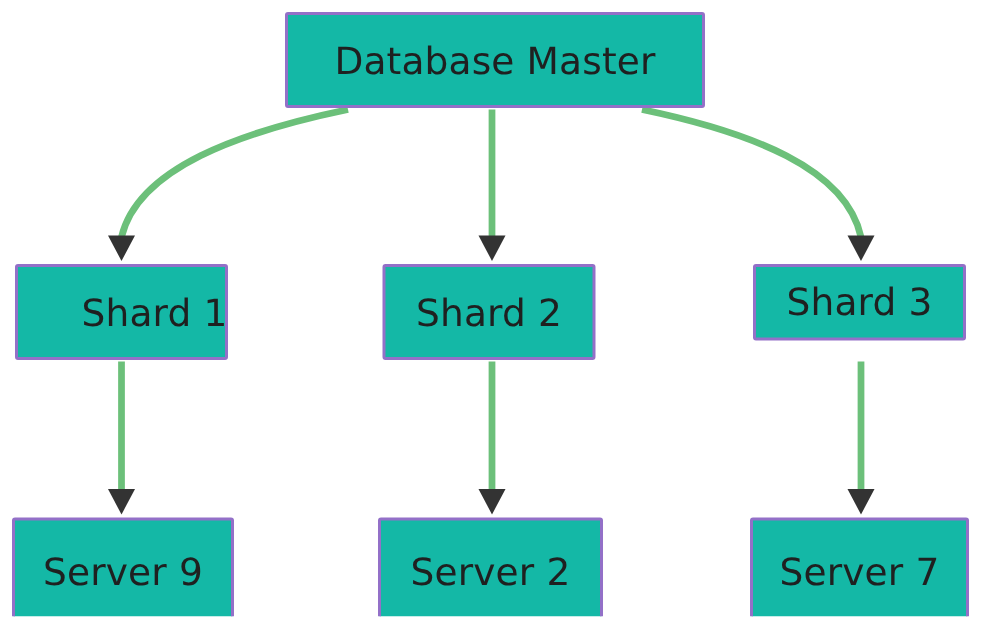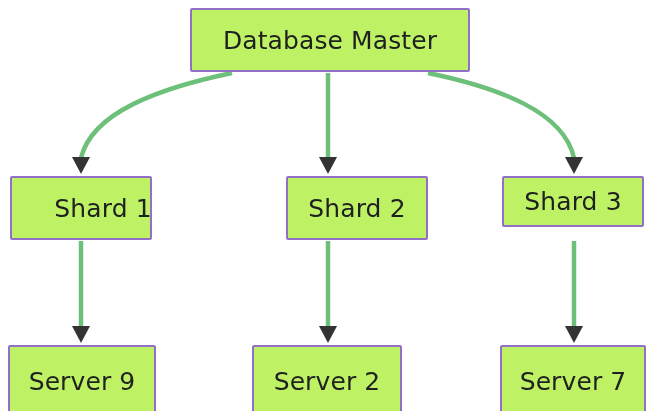--- a/index.html
+++ b/index.html
@@ -11,21 +11,21 @@
     position: relative;
     width: 658px;
     height: 411px;
     background: #ffffff;
     overflow: hidden;
     font-family: "DejaVu Sans", "Liberation Sans", sans-serif;
   }
   .node {
     position: absolute;
     box-sizing: border-box;
-    background: #bef264;
+    background: #14b8a6;
     border: 2px solid #9370c8;
     border-radius: 2px;
     display: flex;
     align-items: center;
     justify-content: center;
     color: #1f2020;
     font-size: 25px;
     line-height: 1;
     letter-spacing: 0.1px;
     white-space: nowrap;
@@ -87,21 +87,21 @@
   </svg>
 
   <div class="node" style="left:190px; top:8px; width:280px; height:64px;">
     <span>Database Master</span>
   </div>
 
   <div class="node" style="left:10px; top:176px; width:142px; height:64px;padding-left:44px;">
     <span>Shard 1</span>
   </div>
 
-  <div class="node" style="left:255px; top:176px; width:142px; height:64px;margin-left:31px;">
+  <div class="node" style="left:255px; top:176px; width:142px; height:64px;">
     <span>Shard 2</span>
   </div>
 
   <div class="node" style="left:502px; top:176px; width:142px; height:51px;">
     <span>Shard 3</span>
   </div>
 
   <div class="node" style="left:8px; top:345px; width:148px; height:72px;">
     <span>Server 9</span>
   </div>

